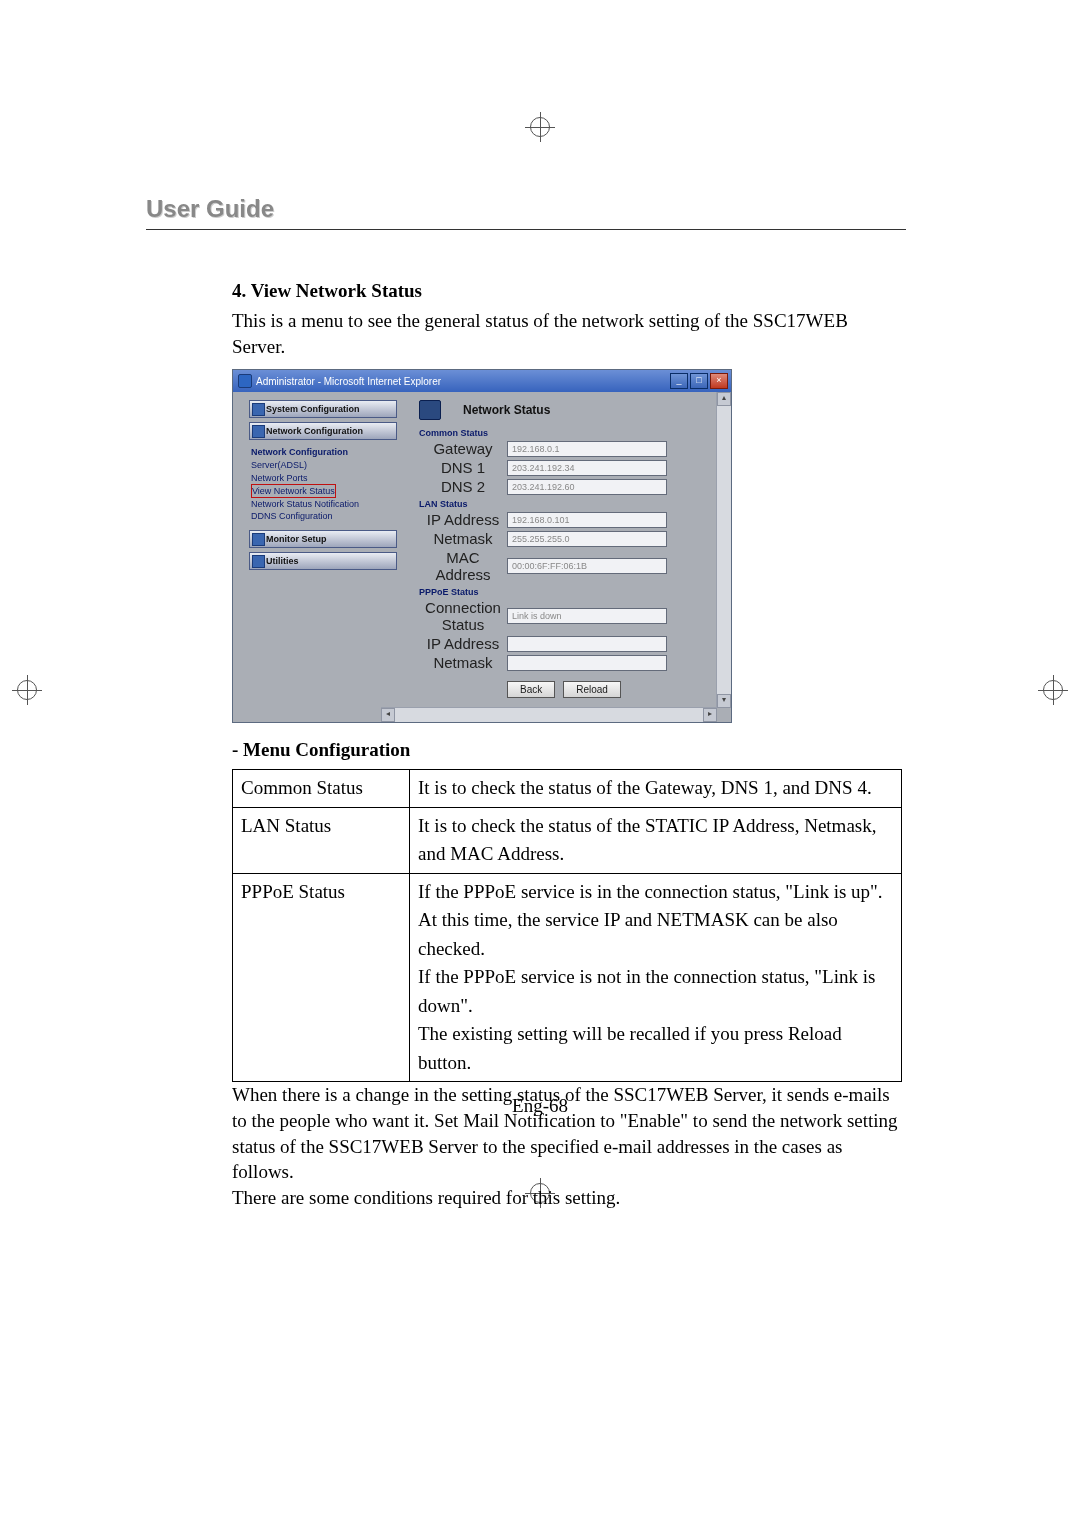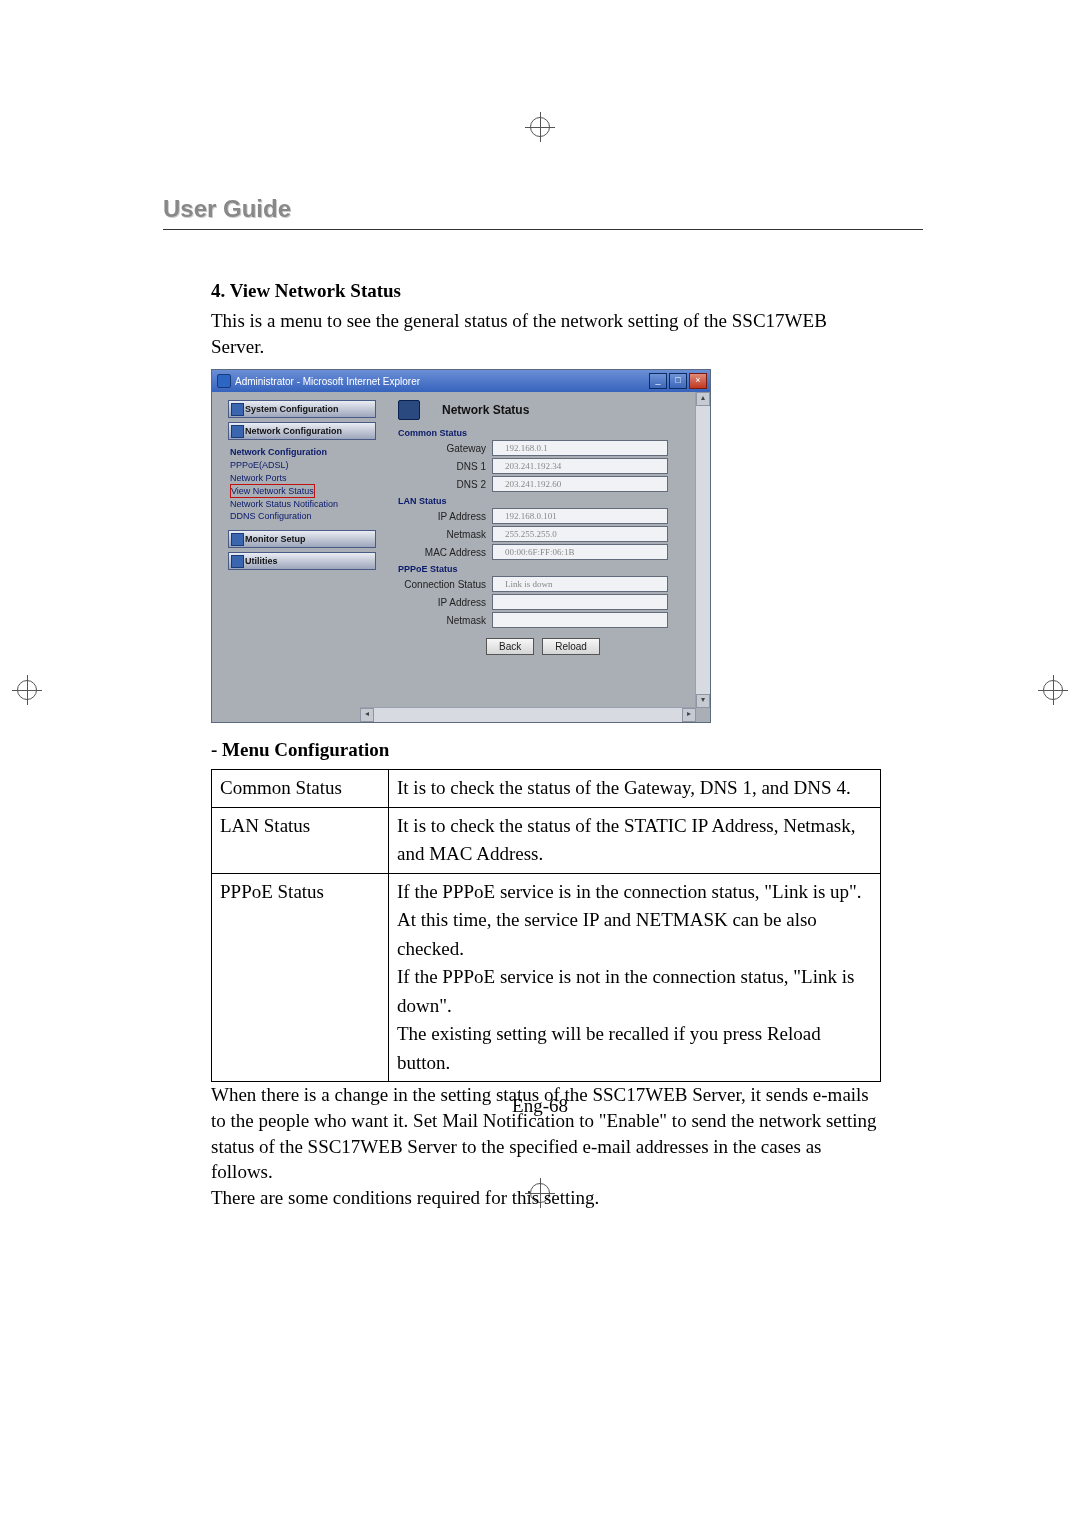--- a/index.html
+++ b/index.html
@@ -6,21 +6,21 @@
     margin: 0;
     background: #fff;
     font-family: "Times New Roman", serif;
     color: #000;
     width: 1080px;
     height: 1528px;
     position: relative;
   }
   .page {
     position: absolute;
-    left: 163px;
+    left: 146px;
     top: 195px;
     width: 760px;
   }
   .crop-top, .crop-bottom {
     position: absolute;
     left: 50%;
     transform: translateX(-50%);
     width: 30px;
     height: 30px;
   }
@@ -61,21 +61,21 @@
     font-weight: 600;
     margin-bottom: 6px;
   }
   .hr {
     border: none;
     border-top: 1.5px solid #333;
     margin: 0 0 50px 0;
   }
 
   .content {
-    margin-left: 48px;
+    margin-left: 86px;
     width: 670px;
   }
   h3.section {
     font-size: 19px;
     font-weight: bold;
     margin: 0 0 6px 0;
   }
   p.body {
     font-size: 19px;
     line-height: 1.35;
@@ -154,22 +154,22 @@
     background: #aaaeb5;
     padding: 8px 6px 6px 6px;
     position: relative;
   }
   .mtitle { display: flex; align-items: center; gap: 22px; margin-bottom: 8px; }
   .mtitle .micon { width: 20px; height: 18px; background: #2a497f; border: 1px solid #0a1f4f; border-radius: 2px; }
   .mtitle .mtext { font-size: 12px; font-weight: bold; color: #111; }
 
   .grouplbl { font-size: 9px; font-weight: bold; color: #0a1a6a; margin: 4px 0 2px 0; }
   .row { display: flex; align-items: center; margin: 2px 0; }
-  .row .lbl { width: 88px; text-align: right; padding-right: 6px; font-size: 10px; color: #222; }
-  .row .val { width: 150px; height: 14px; border: 1px solid #646b7a; background: #f1f2f5; color: #888; font-size: 9px; padding: 0 12px; line-height: 14px; font-family: Liberation Serif, serif; }
+  .row .lbl { width: 88px; text-align: center; font-size: 15px; color: #222; }
+  .row .val { width: 150px; height: 14px; border: 1px solid #646b7a; background: #f1f2f5; color: #888; font-size: 9px; padding: 0 4px; line-height: 14px; }
 
   .btnrow { display: flex; gap: 8px; margin: 10px 0 0 88px; }
   .btn {
     border: 1px solid #555;
     background: linear-gradient(#f7f7f7, #d5d5d5);
     font-size: 10px; padding: 2px 12px;
   }
   .scrollbar-v { position: absolute; right: 0; top: 0; bottom: 14px; width: 14px; background: #d7dae0; border-left: 1px solid #9aa0ad; }
   .scrollbar-v .ar { height: 12px; background: #c6cad3; border: 1px solid #8f95a3; margin: 0; text-align:center; font-size:8px; line-height:10px; color:#444;}
   .scrollbar-h { position: absolute; left: 148px; right: 14px; bottom: 0; height: 14px; background: #d7dae0; border-top: 1px solid #9aa0ad; }
@@ -237,21 +237,21 @@
           <div class="navbtn">
             <span class="nbicon"></span>
             <span>System Configuration</span>
           </div>
           <div class="navbtn">
             <span class="nbicon"></span>
             <span>Network Configuration</span>
           </div>
           <div class="sublist">
             <div class="hdr">Network Configuration</div>
-            <div class="item">PPPoE(ADSL)</div>
+            <div class="item">Server(ADSL)</div>
             <div class="item">Network Ports</div>
             <div class="boxed"><span>View Network Status</span></div>
             <div class="item">Network Status Notification</div>
             <div class="item">DDNS Configuration</div>
           </div>
           <div class="navbtn">
             <span class="nbicon"></span>
             <span>Monitor Setup</span>
           </div>
           <div class="navbtn">

